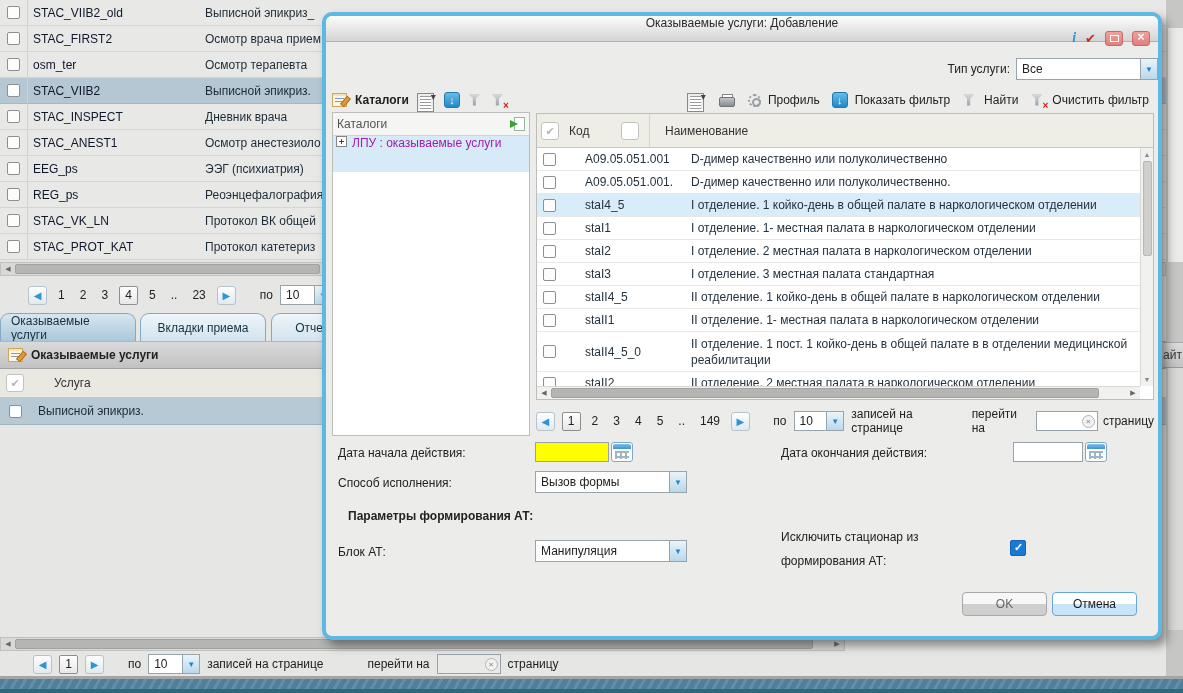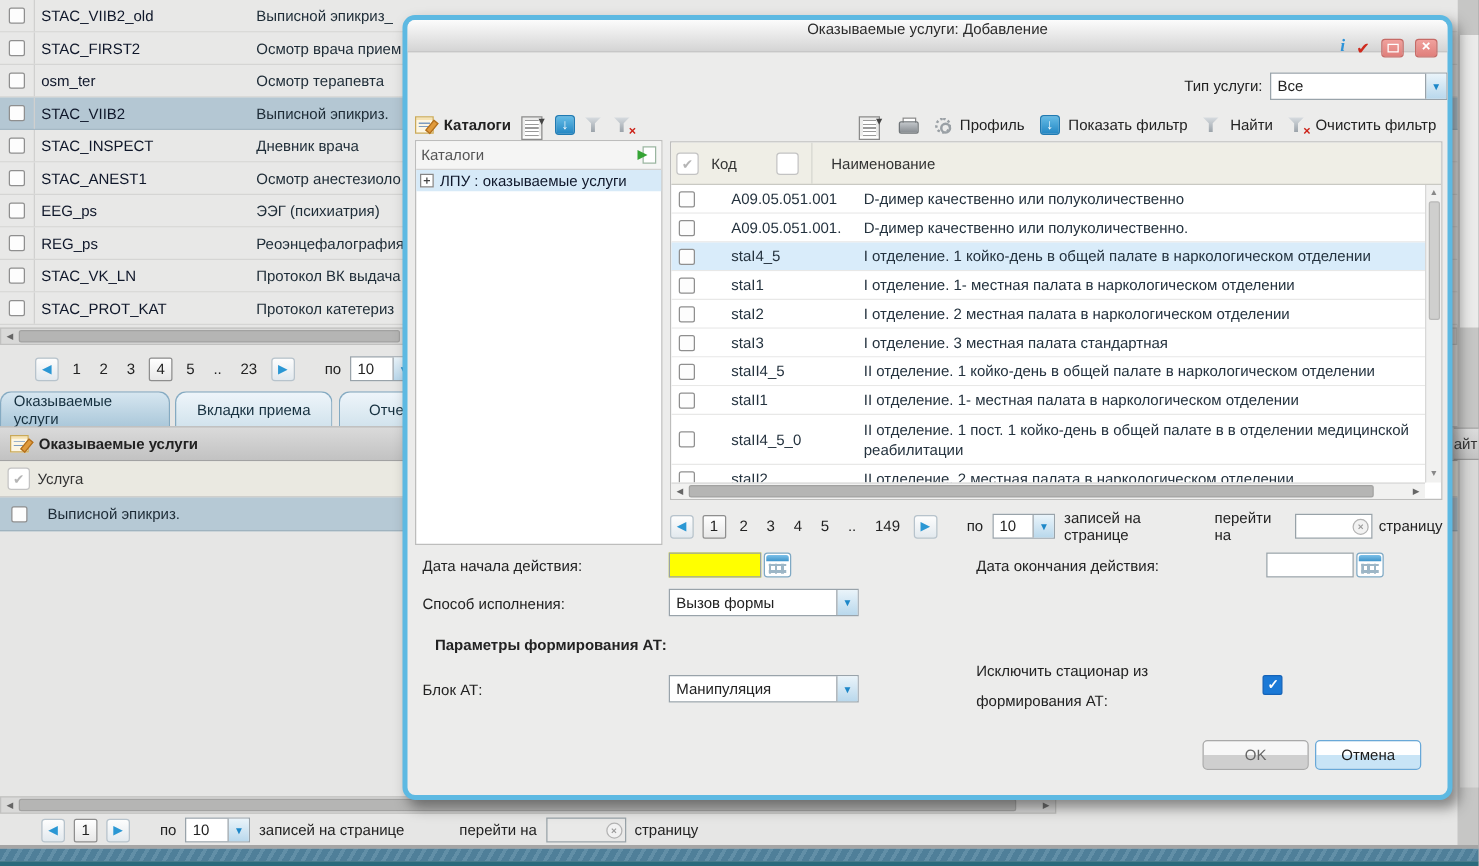--- a/index.html
+++ b/index.html
@@ -136,21 +136,21 @@
   .m-title { position:absolute; left:0; top:0; right:0; height:26px; background:linear-gradient(#fcfcfc,#d4d4d4);
              border-bottom:1px solid #b0b0b0; border-radius:6px 6px 0 0; display:flex; align-items:center; padding:0 8px; color:#2b2b2b;flex-direction:column; }
   .m-title .ticons { margin-left:auto; display:flex; align-items:center; gap:9px; }
   .m-typerow { position:absolute; right:0; top:42px; display:flex; align-items:center; gap:6px; }
   .m-typerow .select { width:142px; }
 
   .cat-toolbar { position:absolute; left:6px; top:72px; width:198px; height:24px; display:flex; align-items:center; gap:8px; }
   .cat-box { position:absolute; left:6px; top:96px; width:198px; height:324px; background:#fff; border:1px solid #bdbdbc; }
   .cat-head { height:23px; border-bottom:1px solid #d2d2d1; background:#f5f5f4; display:flex; align-items:center; padding:0 4px; color:#555; }
   .cat-head .green-go { margin-left:auto; }
-  .cat-item { height:17px; background:#d7eaf8; display:flex; align-items:center; gap:5px; padding:0 3px; color:#0f172a; }
+  .cat-item { height:36px; background:#d7eaf8; display:flex; align-items:flex-start; gap:5px; padding:0 3px; color:#a21caf; }
 
   .svc-toolbar { position:absolute; left:210px; top:72px; width:618px; height:24px; display:flex; align-items:center;
                  justify-content:flex-end; gap:7px; color:#222; }
   .svc-toolbar .lbl { margin-right:5px; }
 
   .m-table { position:absolute; left:210px; top:97px; width:618px; height:287px; background:#fff; border:1px solid #bdbdbc; overflow:hidden; }
   .mt-head { position:absolute; left:0; top:0; right:0; height:34px; background:#efeee6; border-bottom:1px solid #c9c9c3; color:#333; }
   .mt-head .c1 { position:absolute; left:4px; top:8px; }
   .mt-head .t-code { position:absolute; left:32px; top:10px; }
   .mt-head .box2 { position:absolute; left:84px; top:8px; }
@@ -241,21 +241,21 @@
           <span class="chk"></span>
         </span>
       <span class="bg-code">REG_ps</span>
       <span class="bg-name">Реоэнцефалография</span>
     </div>
     <div class="bg-row">
       <span class="bg-cbcol">
           <span class="chk"></span>
         </span>
       <span class="bg-code">STAC_VK_LN</span>
-      <span class="bg-name">Протокол ВК выдача</span>
+      <span class="bg-name">Протокол ВК общей</span>
     </div>
     <div class="bg-row">
       <span class="bg-cbcol">
           <span class="chk"></span>
         </span>
       <span class="bg-code">STAC_PROT_KAT</span>
       <span class="bg-name">Протокол катетериз</span>
     </div>
   </div>
 
@@ -295,21 +295,21 @@
 
   <div class="bg-panel-header">
     <span class="doc-icon" style="margin-left:8px;"></span>
     <b style="margin-left:8px;">Оказываемые услуги</b>
   </div>
 
   <div class="bg-tbl2-head">
     <span style="width:30px; display:flex; justify-content:center;">
         <span class="headbox check"></span>
       </span>
-    <span style="margin-left:0;">Услуга</span>
+    <span style="margin-left:24px;">Услуга</span>
   </div>
   <div class="bg-tbl2-row">
     <span style="width:30px; display:flex; justify-content:center;">
         <span class="chk"></span>
       </span>
     <span style="margin-left:8px;">Выписной эпикриз.</span>
   </div>
 
   <div class="hscroll" style="left:0; top:637px; width:845px;">
     <span class="hs-arrow gi-left"></span>

